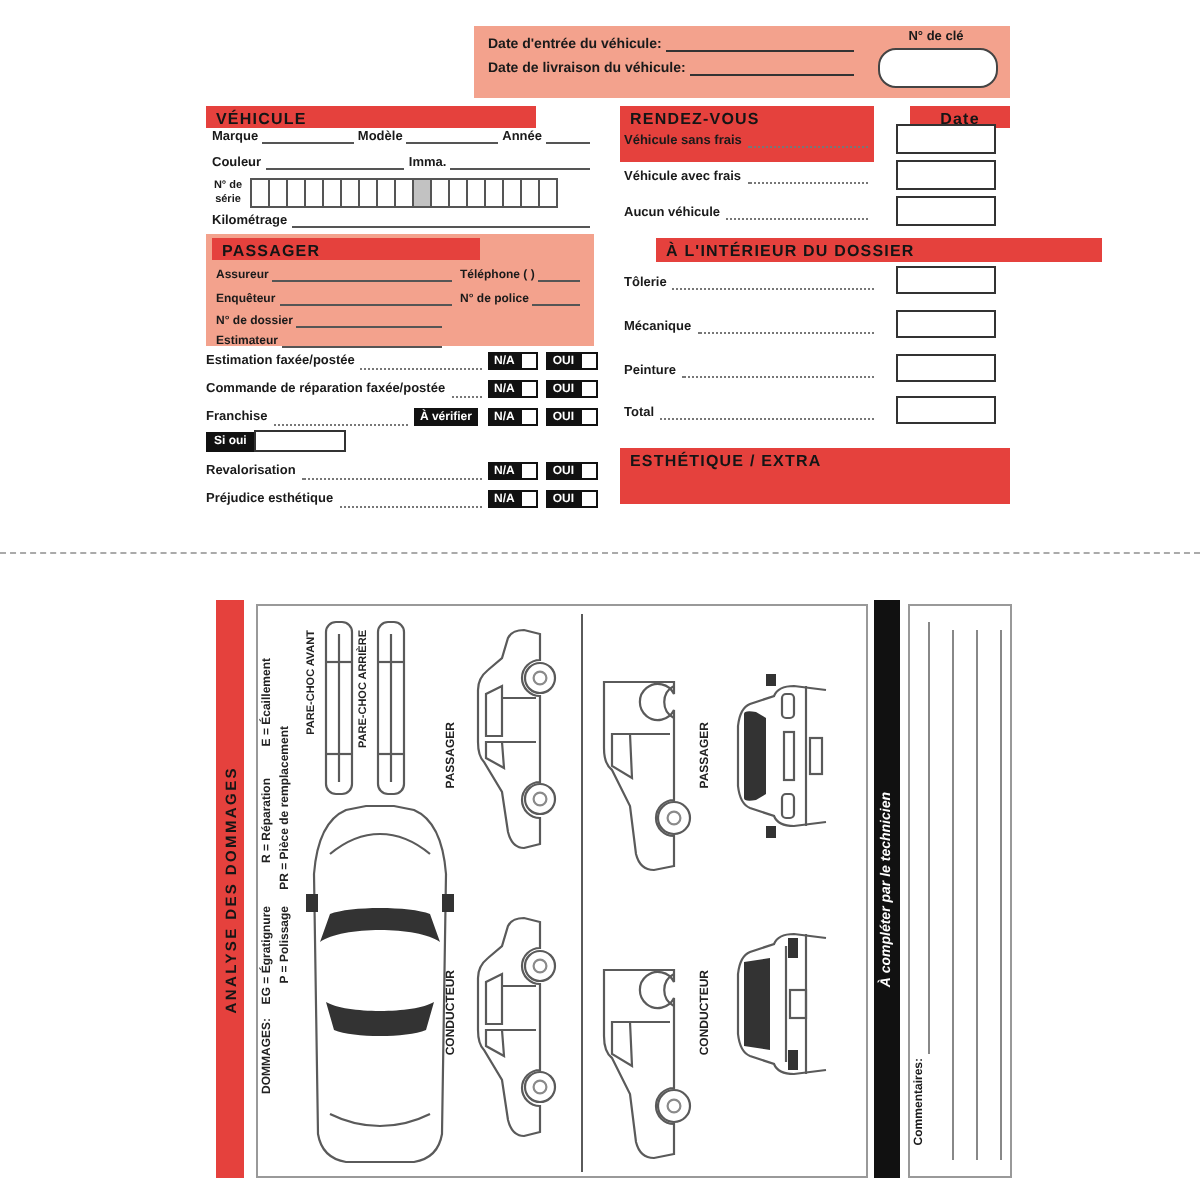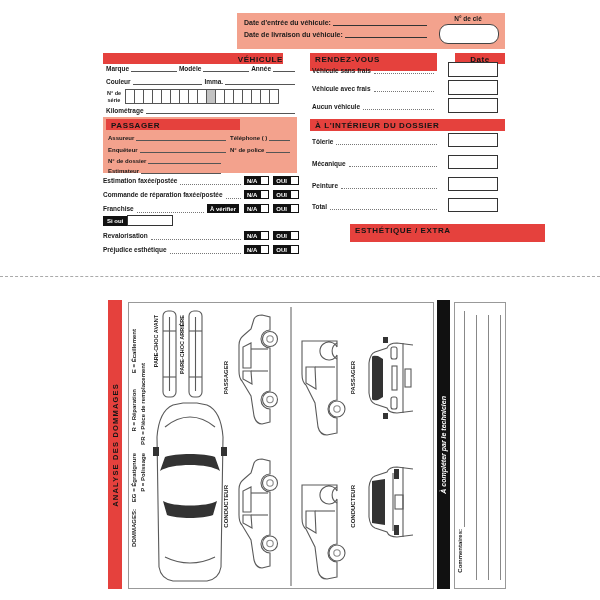--- a/index.html
+++ b/index.html
@@ -44,21 +44,21 @@
       <span class="line" style="border-color:#333;"></span>
     </div>
     <div class="frow abs" style="left:7px;top:17px;width:185px;font-size:7px;">
       <span class="lbl">Date de livraison du véhicule:</span>
       <span class="line" style="border-color:#333;"></span>
     </div>
     <div class="abs" style="left:200px;top:2px;width:62px;text-align:center;font-size:6.5px;font-weight:bold;">N° de clé</div>
     <div class="abs" style="left:202px;top:11px;width:58px;height:18px;background:#fff;border:1.2px solid #444;border-radius:9px;"></div>
   </div>
 
-  <div class="abs hdr" style="left:103px;top:53px;width:180px;height:11px;text-align:right;">VÉHICULE</div>
+  <div class="abs hdr" style="left:103px;top:53px;width:165px;height:11px;">VÉHICULE</div>
   <div class="frow abs" style="left:106px;top:64px;width:191px;">
     <span class="lbl">Marque</span>
     <span class="line"></span>
     <span class="lbl">Modèle</span>
     <span class="line"></span>
     <span class="lbl">Année</span>
     <span class="line" style="max-width:22px;"></span>
   </div>
   <div class="frow abs" style="left:106px;top:77px;width:191px;">
     <span class="lbl">Couleur</span>
@@ -161,39 +161,39 @@
   </div>
   <div class="crow abs" style="left:103px;top:245px;width:196px;">
     <span class="lbl">Préjudice esthétique</span>
     <span class="dotline"></span>
     <span class="tag">N/A</span>
     <span class="cbox"></span>
     <span class="tag" style="margin-left:4px;">OUI</span>
     <span class="cbox"></span>
   </div>
 
-  <div class="abs hdr" style="left:310px;top:53px;width:127px;height:18px;">RENDEZ-VOUS</div>
+  <div class="abs hdr" style="left:310px;top:53px;width:127px;height:28px;">RENDEZ-VOUS</div>
   <div class="abs hdr" style="left:455px;top:53px;width:50px;height:11px;text-align:center;padding-left:0;">Date</div>
   <div class="frow abs" style="left:312px;top:66px;width:125px;font-size:6.5px;">
     <span class="lbl">Véhicule sans frais</span>
     <span class="dotline"></span>
   </div>
   <div class="abs vbox" style="left:448px;top:62px;width:50px;height:15px;"></div>
   <div class="frow abs" style="left:312px;top:84px;width:125px;font-size:6.5px;">
     <span class="lbl">Véhicule avec frais</span>
     <span class="dotline"></span>
   </div>
   <div class="abs vbox" style="left:448px;top:80px;width:50px;height:15px;"></div>
   <div class="frow abs" style="left:312px;top:102px;width:125px;font-size:6.5px;">
     <span class="lbl">Aucun véhicule</span>
     <span class="dotline"></span>
   </div>
   <div class="abs vbox" style="left:448px;top:98px;width:50px;height:15px;"></div>
 
-  <div class="abs hdr" style="left:310px;top:119px;width:195px;height:12px;">À L'INTÉRIEUR DU DOSSIER</div>
+  <div class="abs hdr" style="left:328px;top:119px;width:223px;height:12px;">À L'INTÉRIEUR DU DOSSIER</div>
   <div class="frow abs" style="left:312px;top:137px;width:128px;font-size:6.5px;">
     <span class="lbl">Tôlerie</span>
     <span class="dotline"></span>
   </div>
   <div class="abs vbox" style="left:448px;top:133px;width:50px;height:14px;"></div>
   <div class="frow abs" style="left:312px;top:159px;width:128px;font-size:6.5px;">
     <span class="lbl">Mécanique</span>
     <span class="dotline"></span>
   </div>
   <div class="abs vbox" style="left:448px;top:155px;width:50px;height:14px;"></div>
@@ -201,21 +201,21 @@
     <span class="lbl">Peinture</span>
     <span class="dotline"></span>
   </div>
   <div class="abs vbox" style="left:448px;top:177px;width:50px;height:14px;"></div>
   <div class="frow abs" style="left:312px;top:202px;width:128px;font-size:6.5px;">
     <span class="lbl">Total</span>
     <span class="dotline"></span>
   </div>
   <div class="abs vbox" style="left:448px;top:198px;width:50px;height:14px;"></div>
 
-  <div class="abs hdr" style="left:310px;top:224px;width:195px;height:18px;margin-left:40px;">ESTHÉTIQUE / EXTRA</div>
+  <div class="abs hdr" style="left:310px;top:224px;width:195px;height:28px;">ESTHÉTIQUE / EXTRA</div>
 
   <div class="abs" style="left:0;top:276px;width:600px;border-top:1px dashed #aaa;"></div>
 
   <div class="abs" style="left:108px;top:300px;width:14px;height:289px;background:var(--red);display:flex;align-items:center;justify-content:center;">
     <span class="vtext" style="font-size:7.5px;font-weight:bold;letter-spacing:1.2px;color:#151515;">ANALYSE DES DOMMAGES</span>
   </div>
 
   <div class="abs panel" style="left:128px;top:302px;width:306px;height:287px;">
 
     <svg width="306" height="287" viewBox="0 0 306 287">

